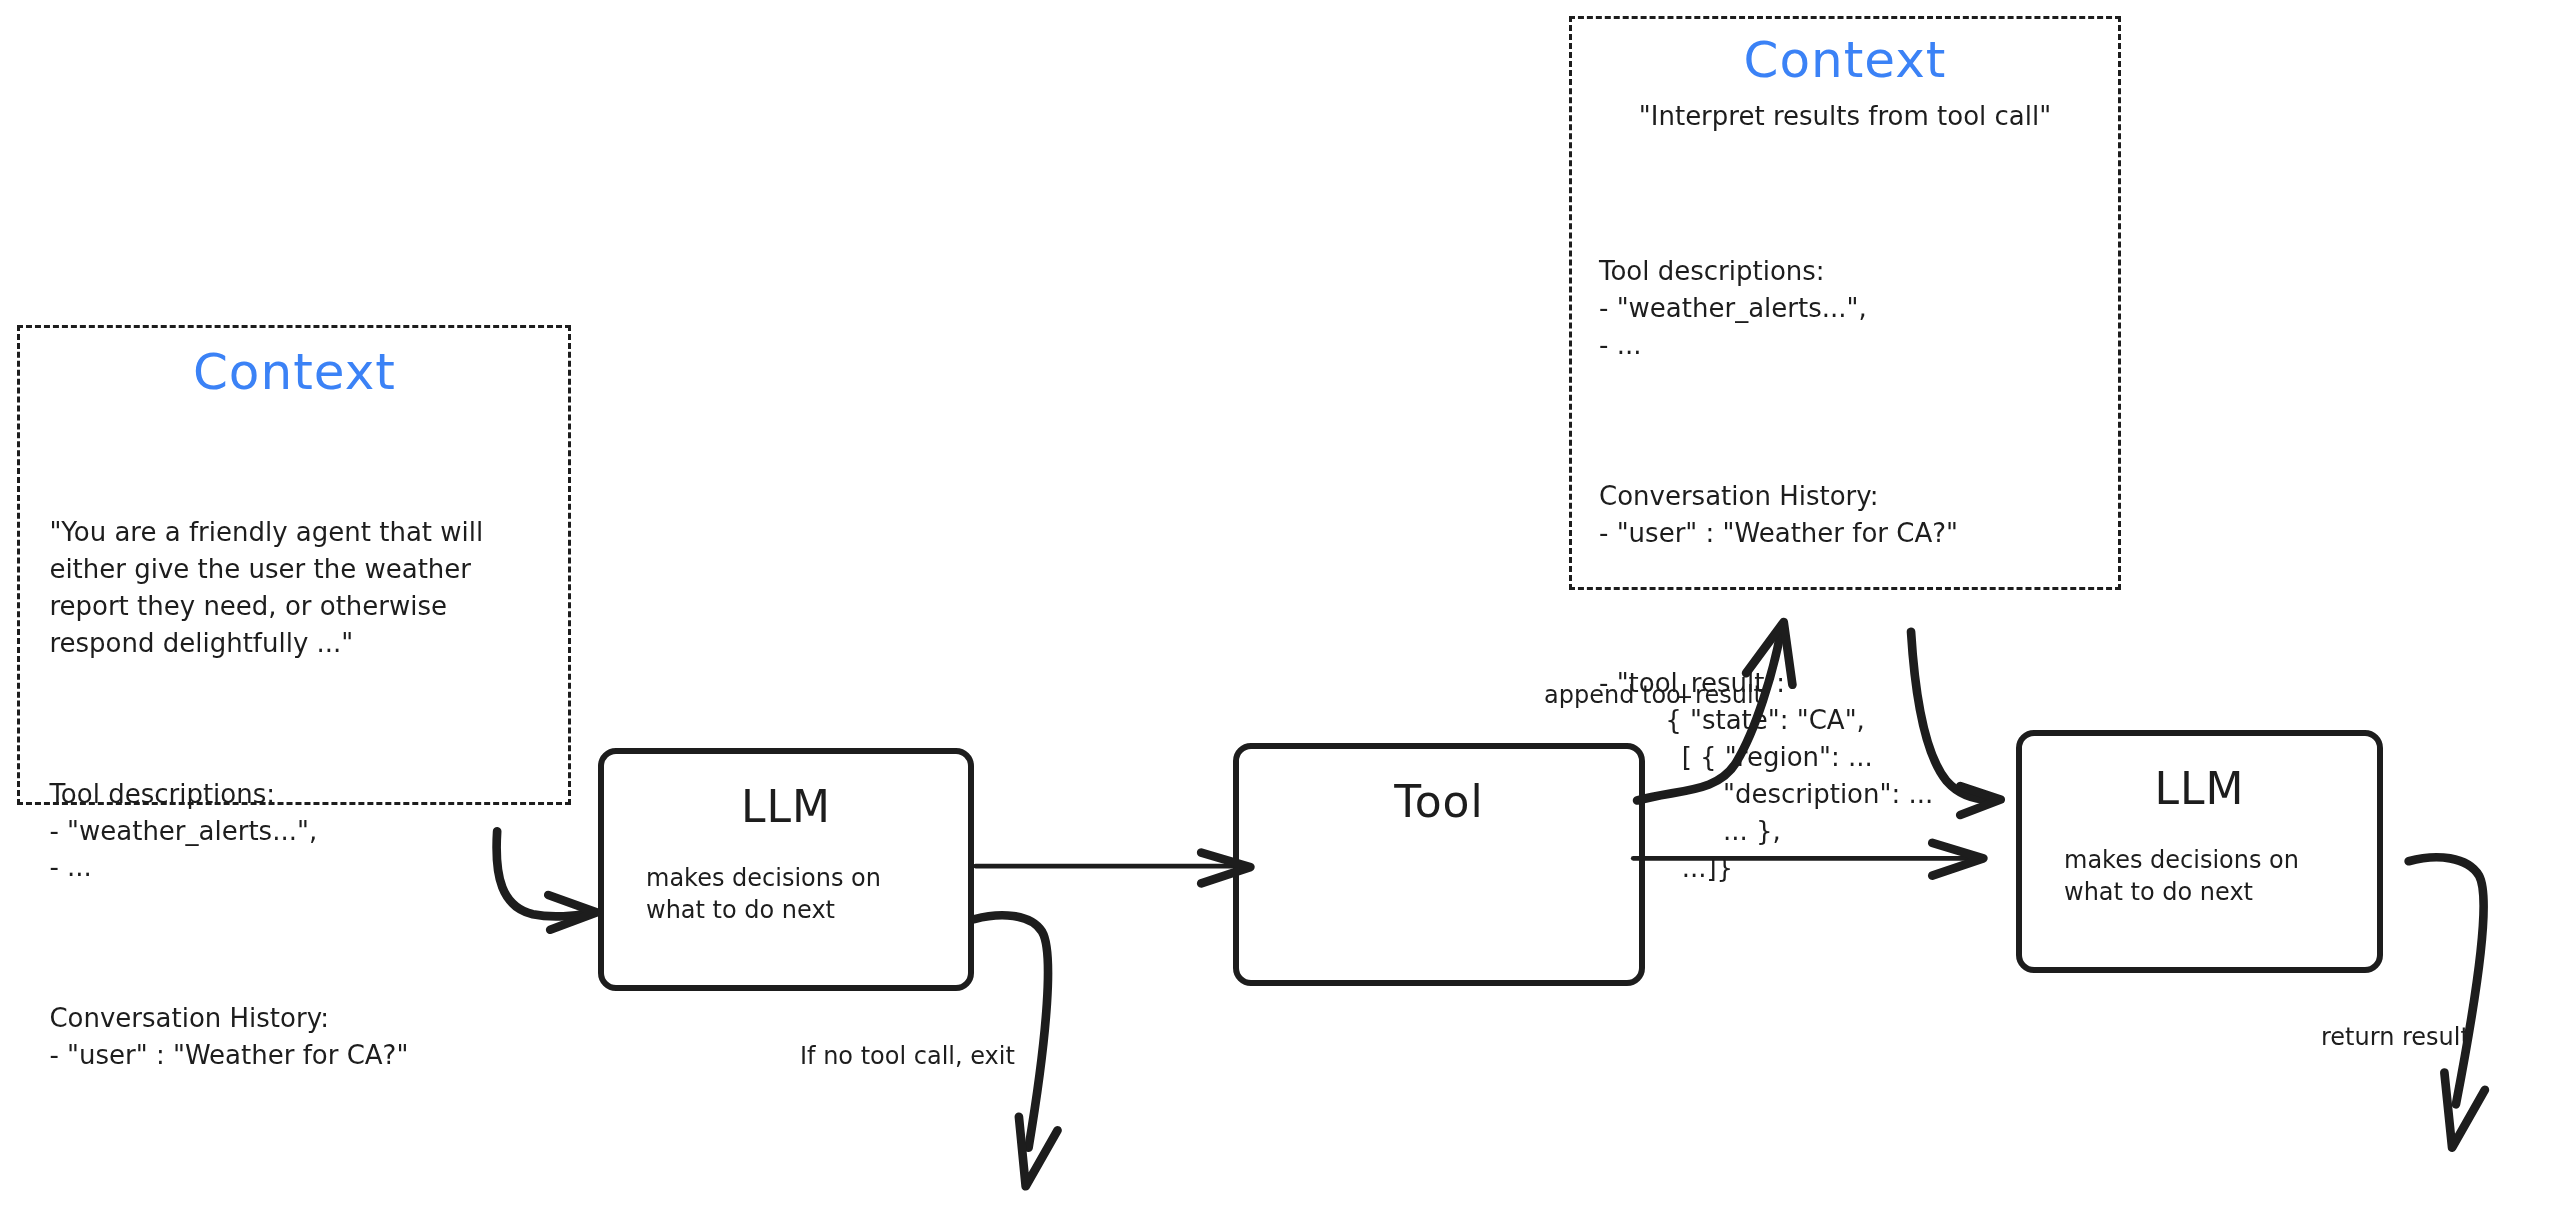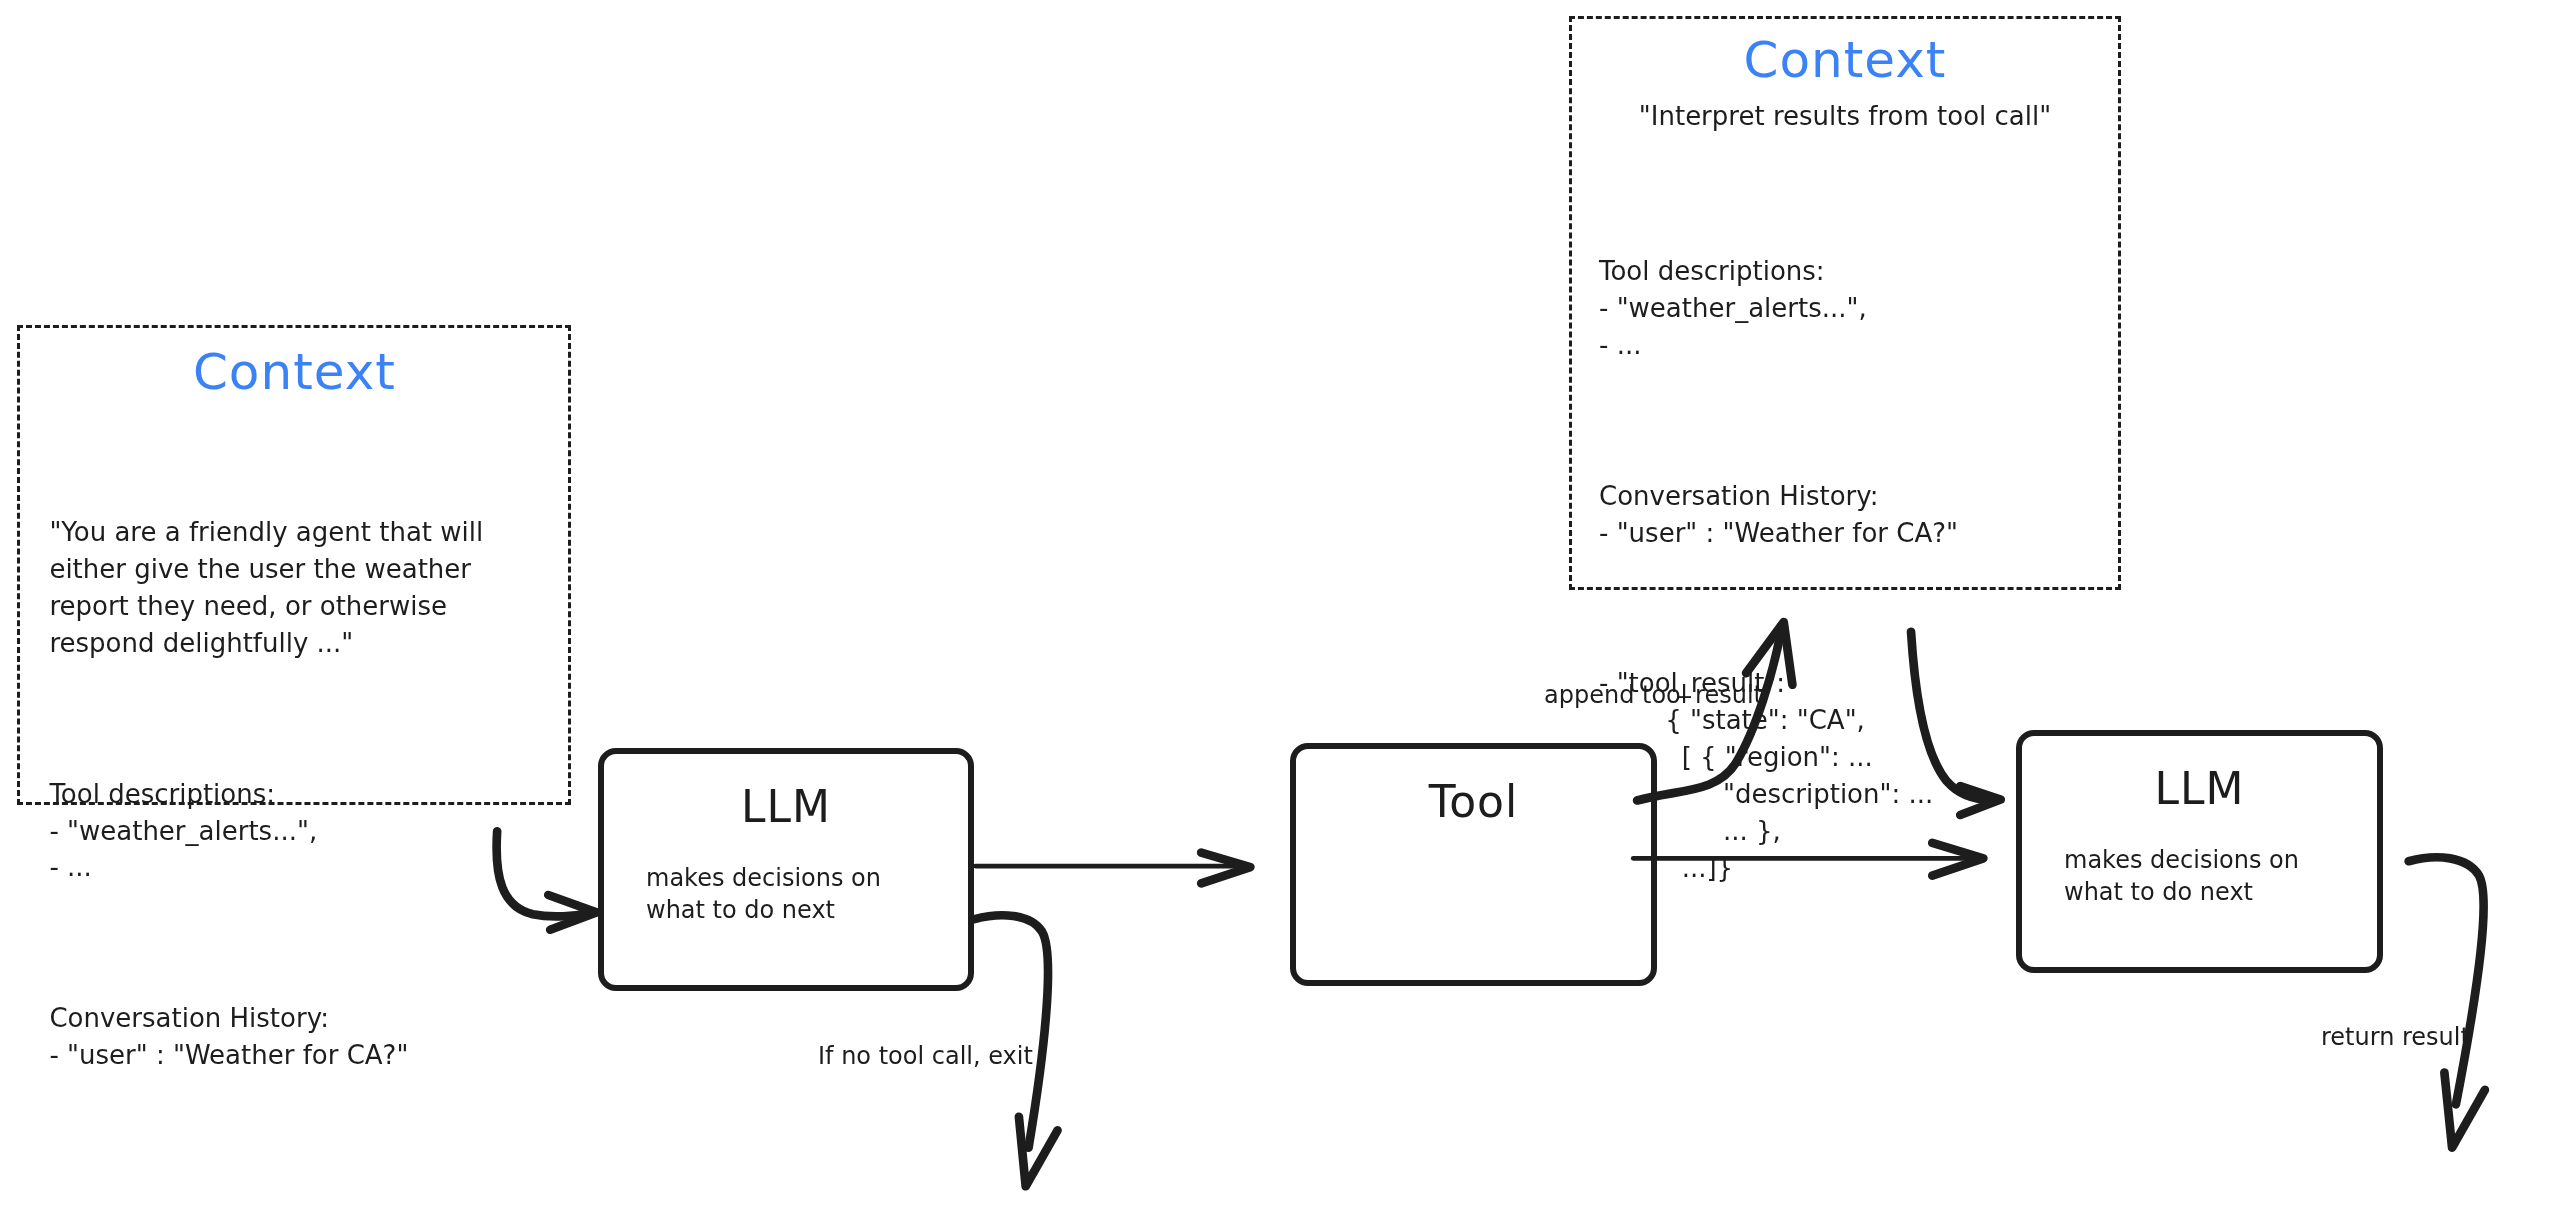--- a/index.html
+++ b/index.html
@@ -87,32 +87,32 @@
     font-size: 24px;
     color: #1d1d1d;
     line-height: 1.35;
     margin-top: 33px;
     align-self: flex-start;
     margin-left: 42px;
     white-space: pre-line;
   }
 
   #node-llm-1 { left: 598px; top: 748px; width: 376px; height: 243px; }
-  #node-tool  { left: 1290px; top: 743px; width: 367px; height: 243px; }
+  #node-tool  { left: 1233px; top: 743px; width: 412px; height: 243px; }
   #node-llm-2 { left: 2016px; top: 730px; width: 367px; height: 243px; }
 
   
   .edge-label {
     position: absolute;
     font-size: 24px;
     color: #1d1d1d;
     white-space: nowrap;
     line-height: 1;
   }
-  #label-no-tool-call { left: 818px; top: 1044px; }
+  #label-no-tool-call { left: 800px; top: 1044px; }
   #label-append-tool  { left: 1544px; top: 683px; text-align: right; }
   #label-return       { left: 2321px; top: 1025px; }
 
   
   #arrows {
     position: absolute;
     left: 0; top: 0;
     width: 2576px;
     height: 1221px;
     pointer-events: none;

